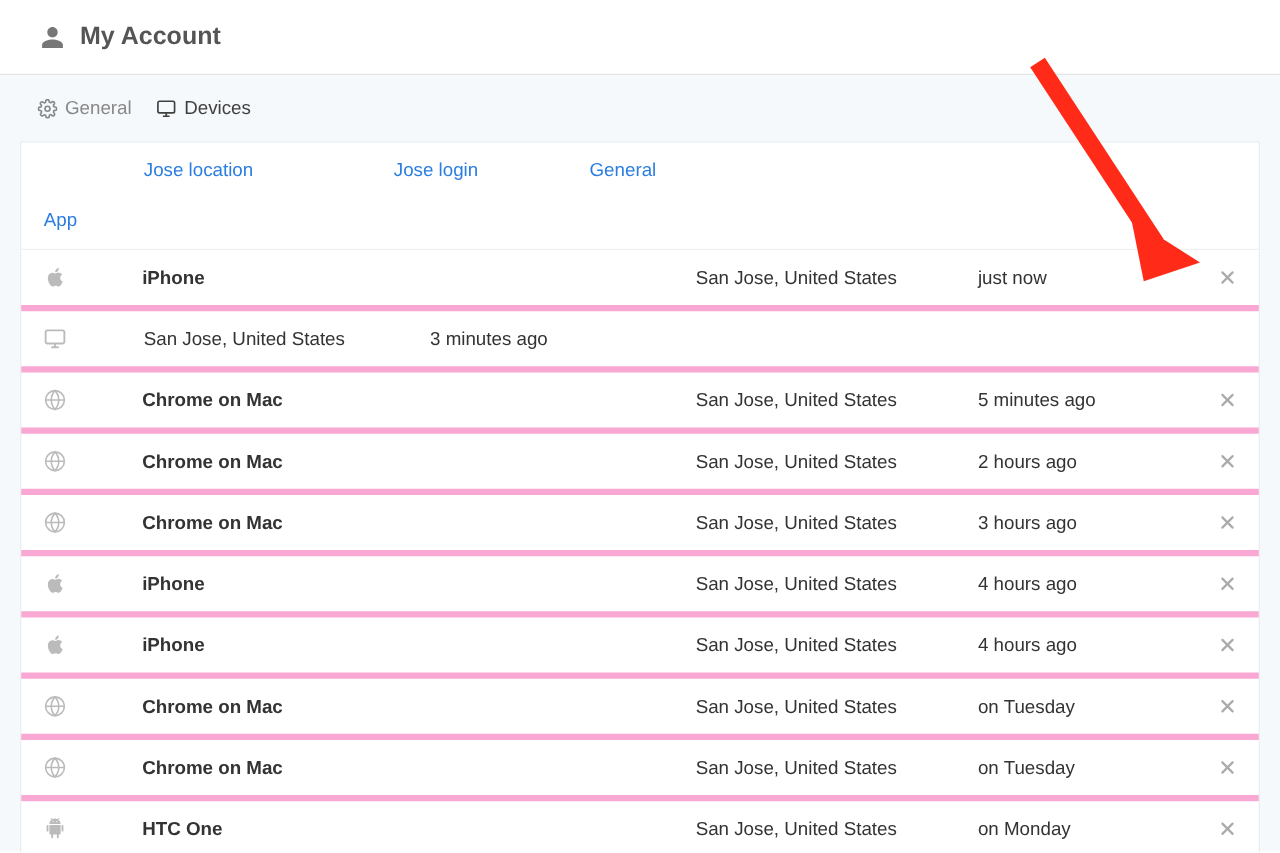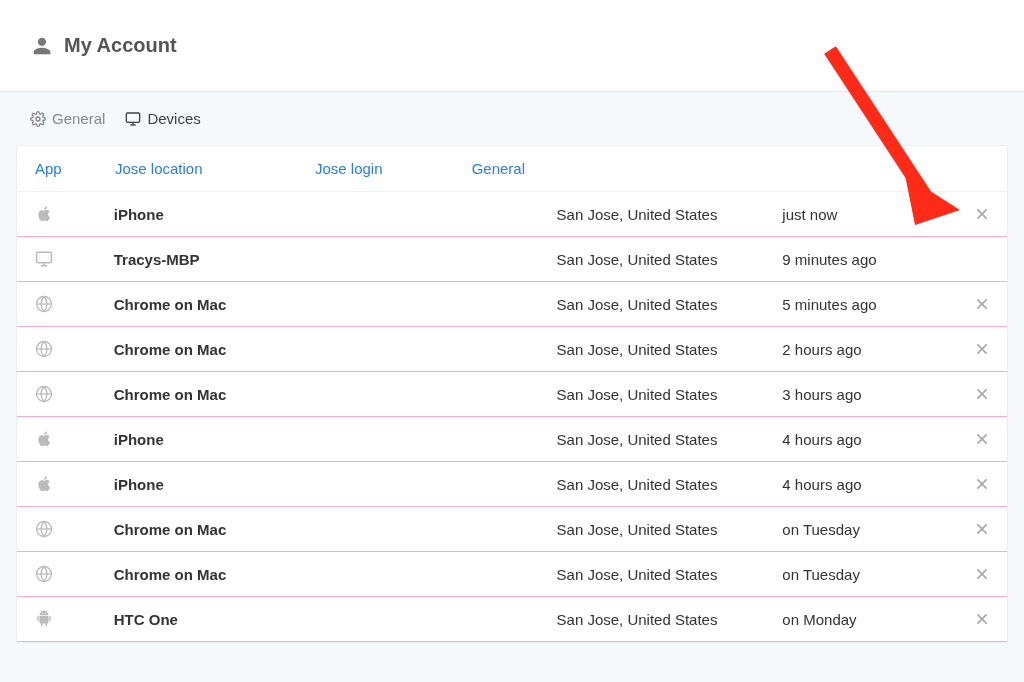--- a/index.html
+++ b/index.html
@@ -9,21 +9,21 @@
     }
     body {
       font-family: -apple-system, BlinkMacSystemFont, "Segoe UI", Helvetica, Arial, sans-serif;
       background: #ffffff;
       width: 1024px;
       height: 682px;
       overflow: hidden;
       position: relative;
     }
     .header {
-      padding: 34px 32px;
+      padding: 18px 32px;
       display: flex;
       align-items: center;
       gap: 12px;
     }
     .header-icon {
       color: #777;
       display: flex;
       align-items: center;
     }
     .header-title {
@@ -66,39 +66,40 @@
     }
     .table-header {
       display: flex;
       padding: 14px 18px;
       font-size: 15px;
       color: #2a7de1;
       border-bottom: 1px solid #edf1f4;
     }
     .col-app {
       width: 80px;
+      margin-top: 40px;
     }
     .col-device {
       width: 450px;
     }
     .col-location {
       width: 200px;
     }
     .col-login {
       width: 150px;
     }
     .col-remove {
       width: 60px;
       text-align: right;
     }
     .table-row {
       display: flex;
       padding: 13px 18px;
       align-items: center;
-      border-bottom: 1px solid #f9a8d4;
+      border-bottom: 5px solid #f9a8d4;
       font-size: 15px;
       color: #333;
     }
     .row-icon {
       width: 80px;
       color: #bbb;
       display: flex;
       align-items: center;
     }
     .row-device {
@@ -196,23 +197,22 @@
           </div>
         </div>
         <div class="table-row">
           <div class="row-icon">
             <svg width="18" height="18" viewBox="0 0 24 24" fill="none" stroke="currentColor" stroke-width="2">
               <rect x="2" y="3" width="20" height="14" rx="2"></rect>
               <line x1="8" y1="21" x2="16" y2="21"></line>
               <line x1="12" y1="17" x2="12" y2="21"></line>
             </svg>
           </div>
-          <div class="row-device">Tracys-MBP</div>
-          <div class="row-location">San Jose, United States</div>
-          <div class="row-login">9 minutes ago</div>
+          <div class="row-location">San Jose, United States</div>
+          <div class="row-login">3 minutes ago</div>
           <div class="row-remove"></div>
         </div>
         <div class="table-row">
           <div class="row-icon">
             <svg width="18" height="18" viewBox="0 0 24 24" fill="none" stroke="currentColor" stroke-width="1.7">
               <circle cx="12" cy="12" r="10"></circle>
               <line x1="2" y1="12" x2="22" y2="12"></line>
               <path d="M12 2a15 15 0 0 1 4 10 15 15 0 0 1-4 10 15 15 0 0 1-4-10 15 15 0 0 1 4-10z"></path>
             </svg>
           </div>

